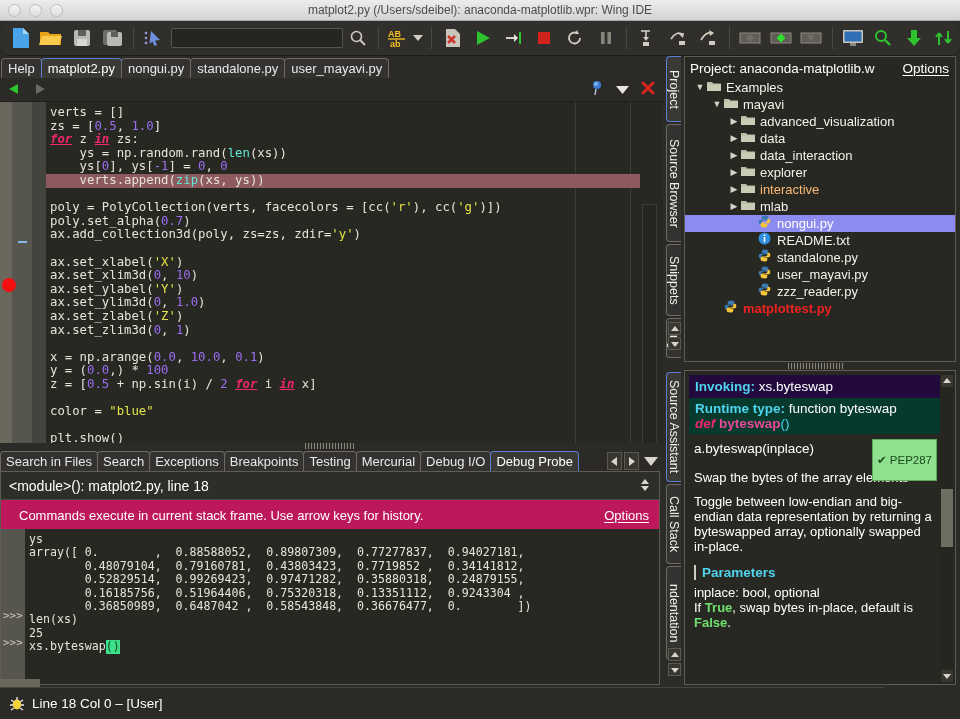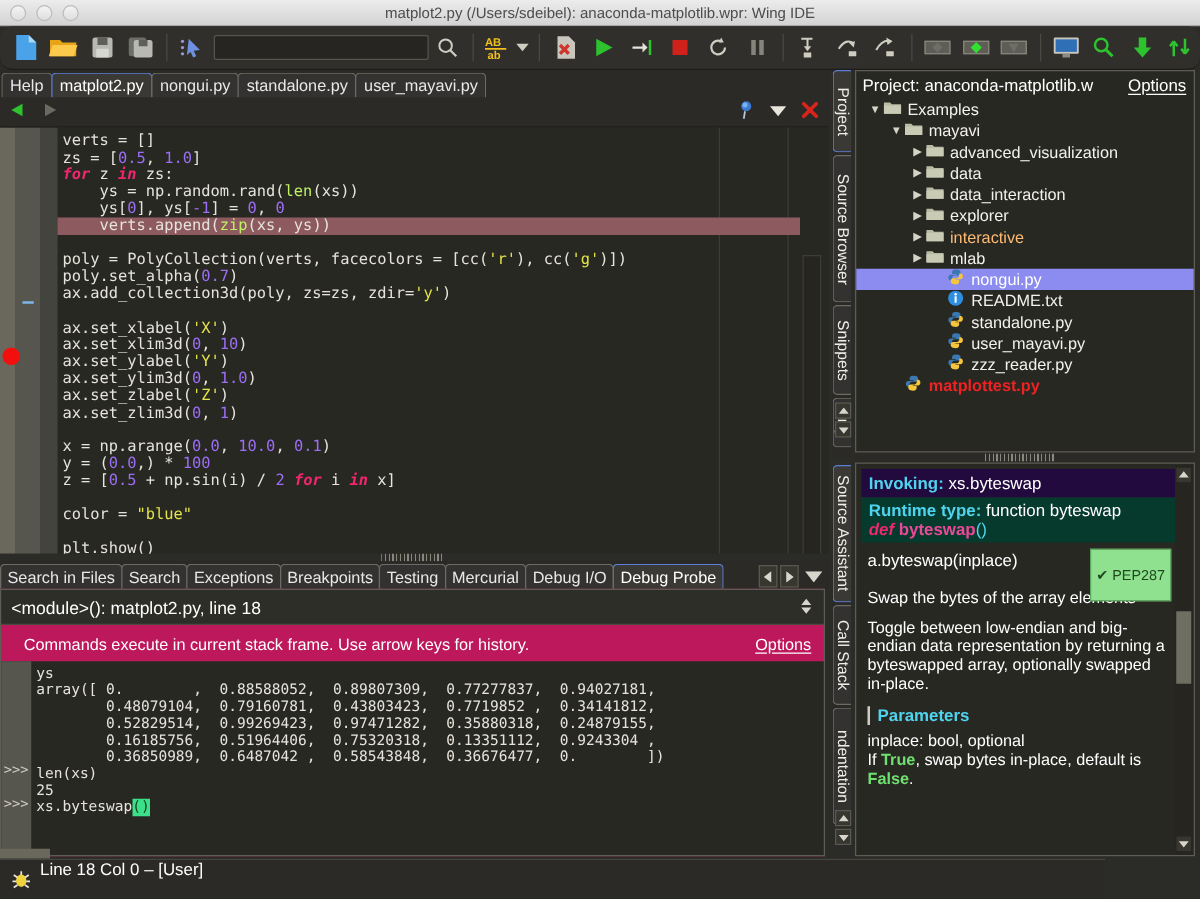--- a/index.html
+++ b/index.html
@@ -54,24 +54,24 @@
     font-family:"DejaVu Sans Mono", monospace;font-size:12.3px;
     line-height:13.6px;color:#e6e4da;white-space:pre;}
   .code .ln{height:13.6px;padding-left:4px;}
   .code .hl{background:#8d5a60;width:594px;}
   .marginline{position:absolute;left:575px;top:0;width:1px;height:341px;background:#3c3b36;}
   .marginline2{position:absolute;left:630px;top:0;width:1px;height:341px;background:#3c3b36;}
   .bp{position:absolute;left:2px;top:176px;width:14px;height:14px;border-radius:50%;
     background:#f40f0f;}
   .foldmark{position:absolute;left:18px;top:139px;width:9px;height:2px;background:#7fb7e8;}
   
-  .kw{color:#f0266f;font-style:italic;font-weight:bold;}
+  .kw{color:#f0266f;font-style:italic;font-weight:bold;text-decoration:underline;}
   .num{color:#9b6ef3;}
   .str{color:#e3e34a;}
-  .bi{color:#bef264;}
+  .bi{color:#5eead4;}
 
   .ed-scroll{position:absolute;right:6px;top:102px;width:15px;height:341px;
     background:#262520;border:1px solid #3d3c37;}
   .ed-thumb{position:absolute;right:8px;top:190px;width:11px;height:110px;background:#6f6e63;}
   .ed-up{position:absolute;right:8px;top:106px;width:11px;height:11px;}
   .ed-dn{position:absolute;right:8px;top:428px;width:11px;height:11px;}
 
   
   .splitgrip{position:absolute;left:305px;top:443px;width:50px;height:6px;
     background:repeating-linear-gradient(90deg,#8a887c 0 1px,#2e2d29 1px 3px);}
@@ -148,21 +148,21 @@
   .sa-sig{margin:7px 0 0 5px;font-size:13.5px;color:#ffffff;position:relative;height:20px;}
   .pep{position:absolute;right:4px;top:-2px;background:#8fe08f;color:#1d4a1d;
     font-size:11.5px;padding:13px 4px;border:1px solid #5fa85f;}
   .sa-p{margin:9px 0 0 5px;font-size:13px;color:#ffffff;line-height:15px;width:238px;}
   .sa-params{margin:11px 0 0 5px;font-size:13.5px;color:#4fd3ee;font-weight:bold;
     border-left:2px solid #cfcdc2;padding-left:6px;}
   .grn{color:#6fe06f;font-weight:bold;}
 
   
   .statusbar{position:absolute;left:0;top:687px;width:884px;height:32px;
-    background:#2b2a27;border-top:1px solid #46453f;display:flex;}
+    background:#2b2a27;border-top:1px solid #46453f;display:flex;align-items:center;}
   .statusbar .txt{font-size:13.5px;color:#ffffff;padding-left:6px;}
   .bottomstub{position:absolute;left:0;top:679px;width:40px;height:8px;background:#6a685c;}
 </style>
 </head>
 <body>
 
 <div class="titlebar">
   <div class="tb-lights">
     <div class="light"></div>
     <div class="light"></div>

